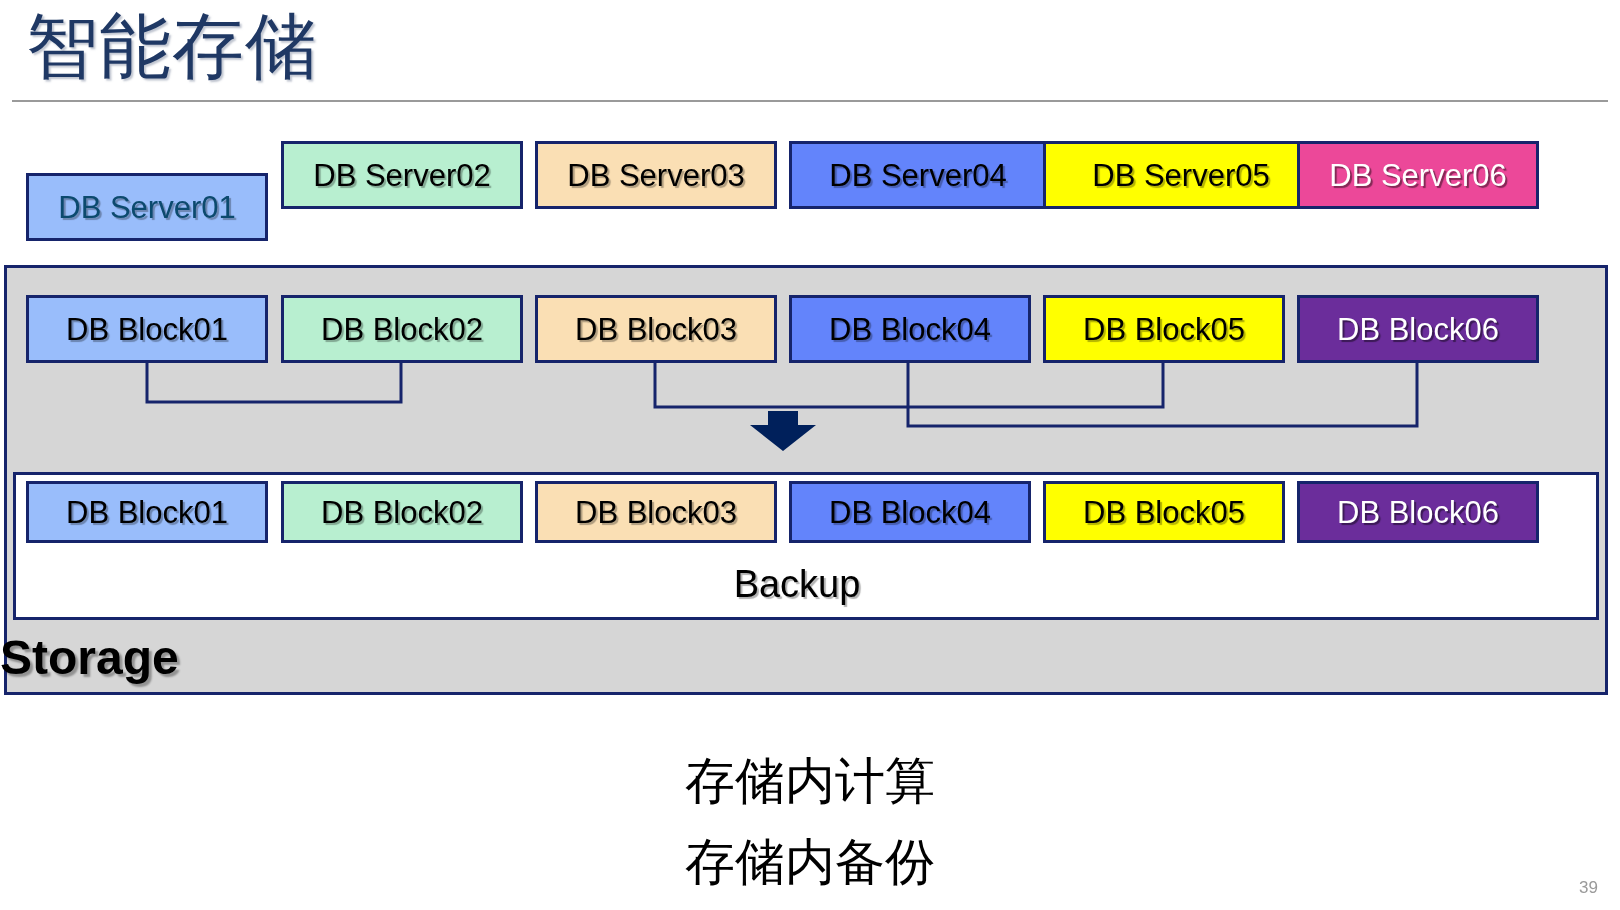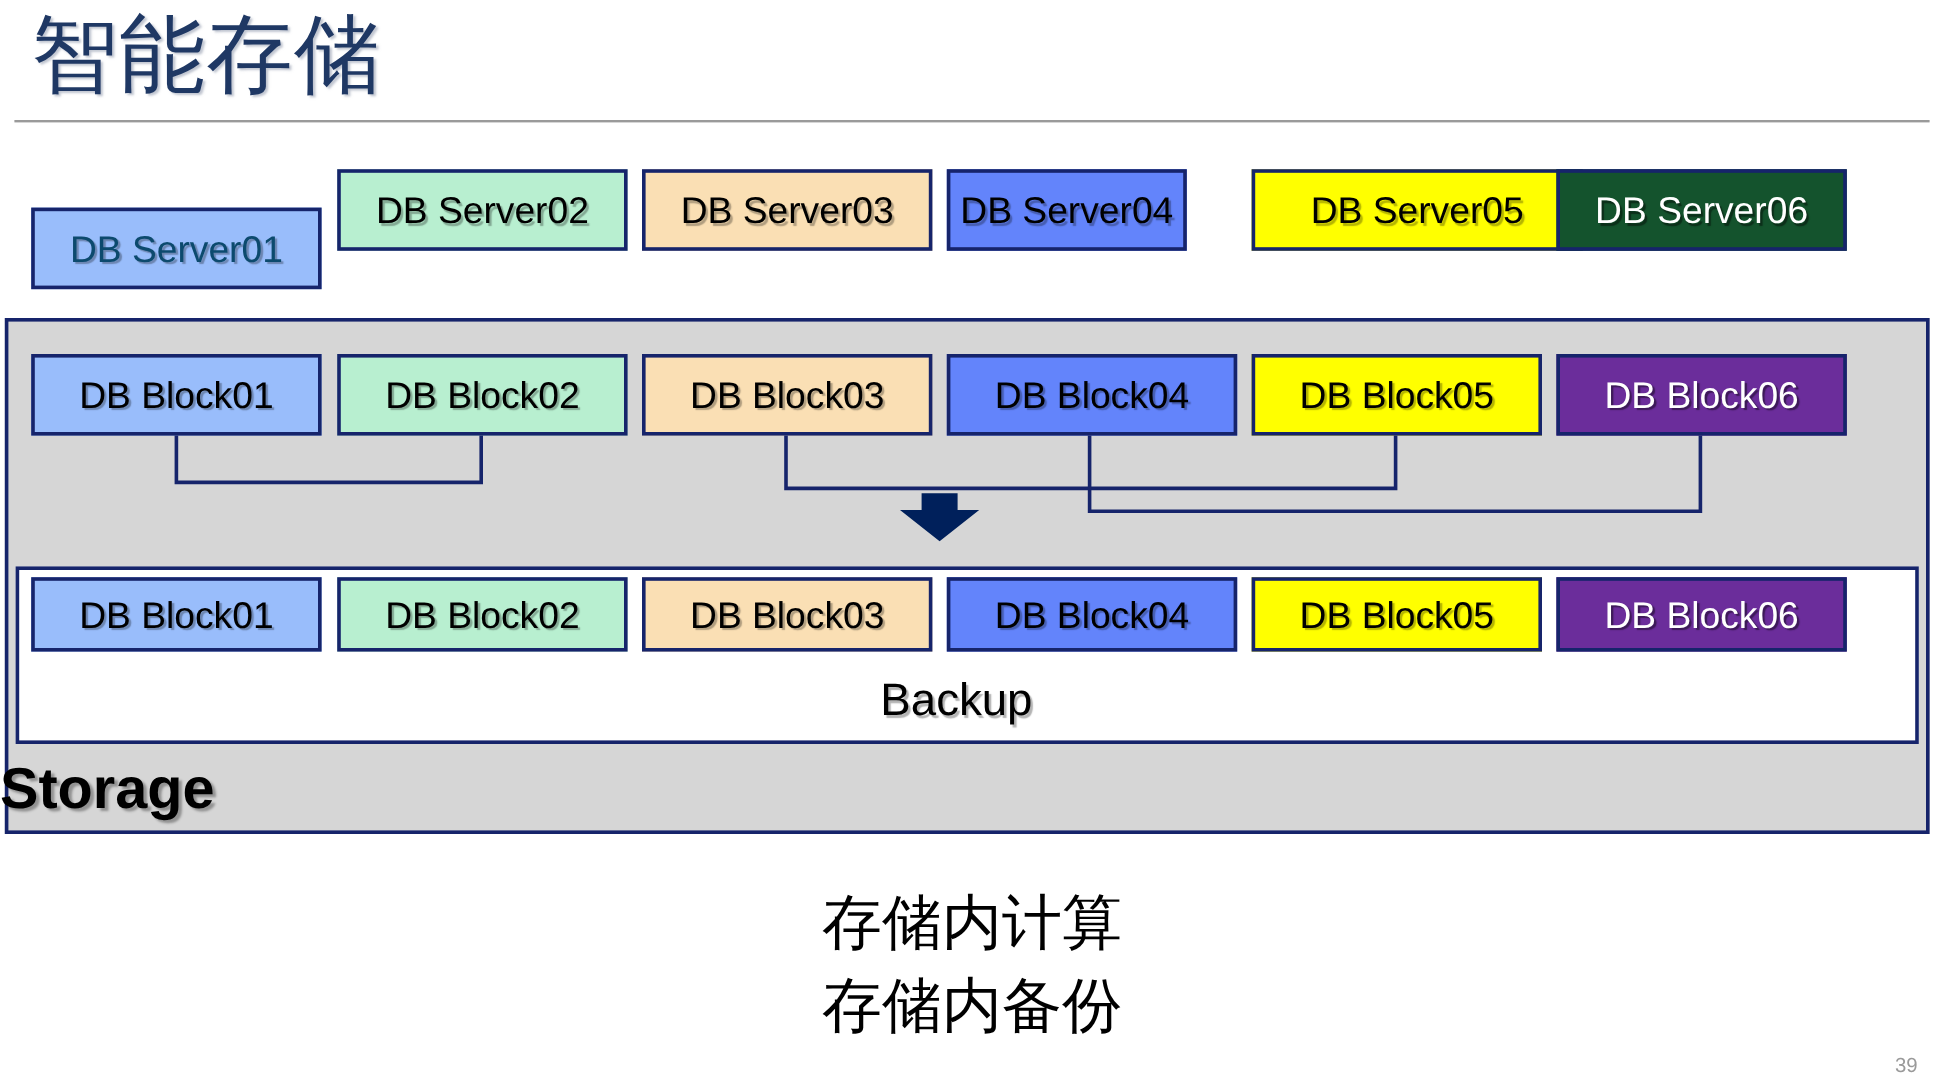--- a/index.html
+++ b/index.html
@@ -116,21 +116,21 @@
     position: absolute;
     left: 0;
     top: 735px;
     width: 1620px;
     text-align: center;
     font-size: 50px;
     line-height: 1.38;
     color: #000000;
     font-family: "Liberation Sans", sans-serif;
   }
-  #caption div { white-space: nowrap; }
+  #caption div { white-space: nowrap; margin-top: 12px; }
 
   #page-number {
     position: absolute;
     right: 22px;
     bottom: 12px;
     font-size: 17px;
     color: #9a9a9a;
   }
 </style>
 </head>
@@ -142,27 +142,27 @@
 <div id="server-row">
     <div class="box" style="left: 26px; top: 141px; width: 242px; height: 68px; background: rgb(153, 189, 251); color: #0c4a6e; margin-top: 32px;">
       <span>DB Server01</span>
     </div>
     <div class="box" style="left: 281px; top: 141px; width: 242px; height: 68px; background: rgb(184, 239, 208); color: rgb(0, 0, 0);">
       <span>DB Server02</span>
     </div>
     <div class="box" style="left: 535px; top: 141px; width: 242px; height: 68px; background: rgb(250, 223, 180); color: rgb(0, 0, 0);">
       <span>DB Server03</span>
     </div>
-    <div class="box" style="left: 789px; top: 141px; width: 200px; height: 68px; background: rgb(99, 132, 251); color: rgb(0, 0, 0);">
+    <div class="box" style="left: 789px; top: 141px; width: 258px; height: 68px; background: rgb(99, 132, 251); color: rgb(0, 0, 0);">
       <span>DB Server04</span>
     </div>
     <div class="box" style="left: 1043px; top: 141px; width: 276px; height: 68px; background: rgb(255, 255, 0); color: rgb(0, 0, 0);">
       <span>DB Server05</span>
     </div>
-    <div class="box on-dark" style="left: 1297px; top: 141px; width: 242px; height: 68px; background: #14532d; color: rgb(255, 255, 255);">
+    <div class="box on-dark" style="left: 1297px; top: 141px; width: 242px; height: 68px; background: #ec4899; color: rgb(255, 255, 255);">
       <span>DB Server06</span>
     </div>
   </div>
 
 <div id="storage-container"></div>
 
 <div id="block-row-top">
     <div class="box" style="left: 26px; top: 295px; width: 242px; height: 68px; background: rgb(153, 189, 251); color: rgb(0, 0, 0);">
       <span>DB Block01</span>
     </div>

